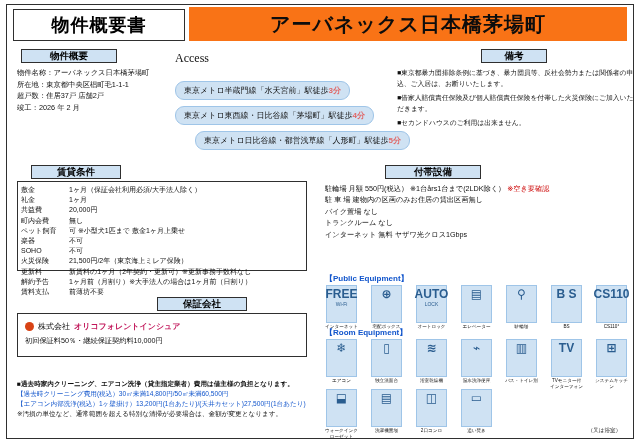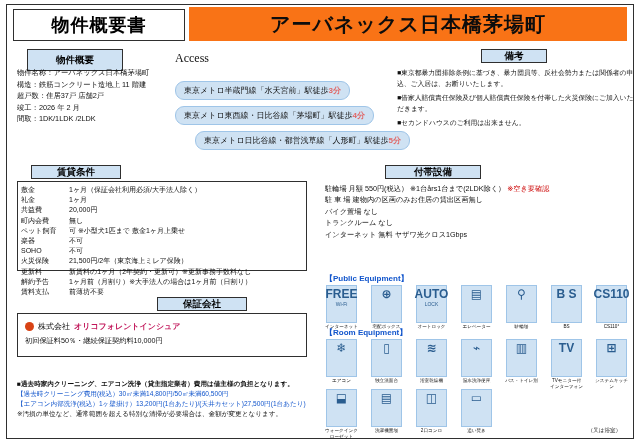--- a/index.html
+++ b/index.html
@@ -14,21 +14,21 @@
   .hdr-name{position:absolute;left:182px;top:2px;width:438px;height:34px;background:#f97316;
     display:flex;align-items:center;justify-content:center;font-size:20px;font-weight:bold;letter-spacing:1px;color:#0d0d0d;}
 
   
   .pill{border:1px solid #2f2f2f;background:#cfe2f3;font-size:9.5px;font-weight:bold;
     display:flex;align-items:center;justify-content:center;box-sizing:border-box;}
 
   .panel{position:absolute;box-sizing:border-box;}
 
   
-  #lbl-gaiyou{left:20px;top:44px;width:96px;height:22px;}
+  #lbl-gaiyou{left:14px;top:44px;width:96px;height:14px;}
   #gaiyou{left:10px;top:62px;width:160px;font-size:7.3px;line-height:11.6px;color:#111;}
   #gaiyou div{white-space:nowrap;}
 
   #lbl-chintai{left:24px;top:160px;width:90px;height:14px;}
   #chintai-box{left:10px;top:176px;width:290px;height:90px;border:1px solid #2f2f2f;}
   .kv{display:flex;font-size:7px;line-height:10.2px;color:#111;}
   .kv .k{width:48px;flex:none;}
   .kv .v{flex:1;}
   #chintai-rows{position:absolute;left:14px;top:180px;width:282px;}
 
@@ -79,24 +79,23 @@
   <div class="sheet">
 
     <div class="hdr">
       <div class="hdr-title">物件概要書</div>
       <div class="hdr-name">アーバネックス日本橋茅場町</div>
     </div>
 
     <div class="pill panel" id="lbl-gaiyou">物件概要</div>
     <div class="panel" id="gaiyou">
       <div>物件名称：アーバネックス日本橋茅場町</div>
-      <div>構造：鉄筋コンクリート造地上 11 階建</div>
+      <div>所在地：東京都中央区椙町毛1-1-1</div>
       <div>超戸数：住居37戸 店舗2戸</div>
       <div>竣工：2026 年 2 月</div>
-      <div>間取：1DK/1LDK /2LDK</div>
     </div>
 
     <div id="access-title">Access</div>
     <div class="access-pill" style="left:168px;top:76px;">
       <span>東京メトロ半蔵門線「水天宮前」駅徒歩</span>
         <span class="walk">3分</span>
     </div>
     <div class="access-pill" style="left:168px;top:101px;">
       <span>東京メトロ東西線・日比谷線「茅場町」駅徒歩</span>
         <span class="walk">4分</span>

